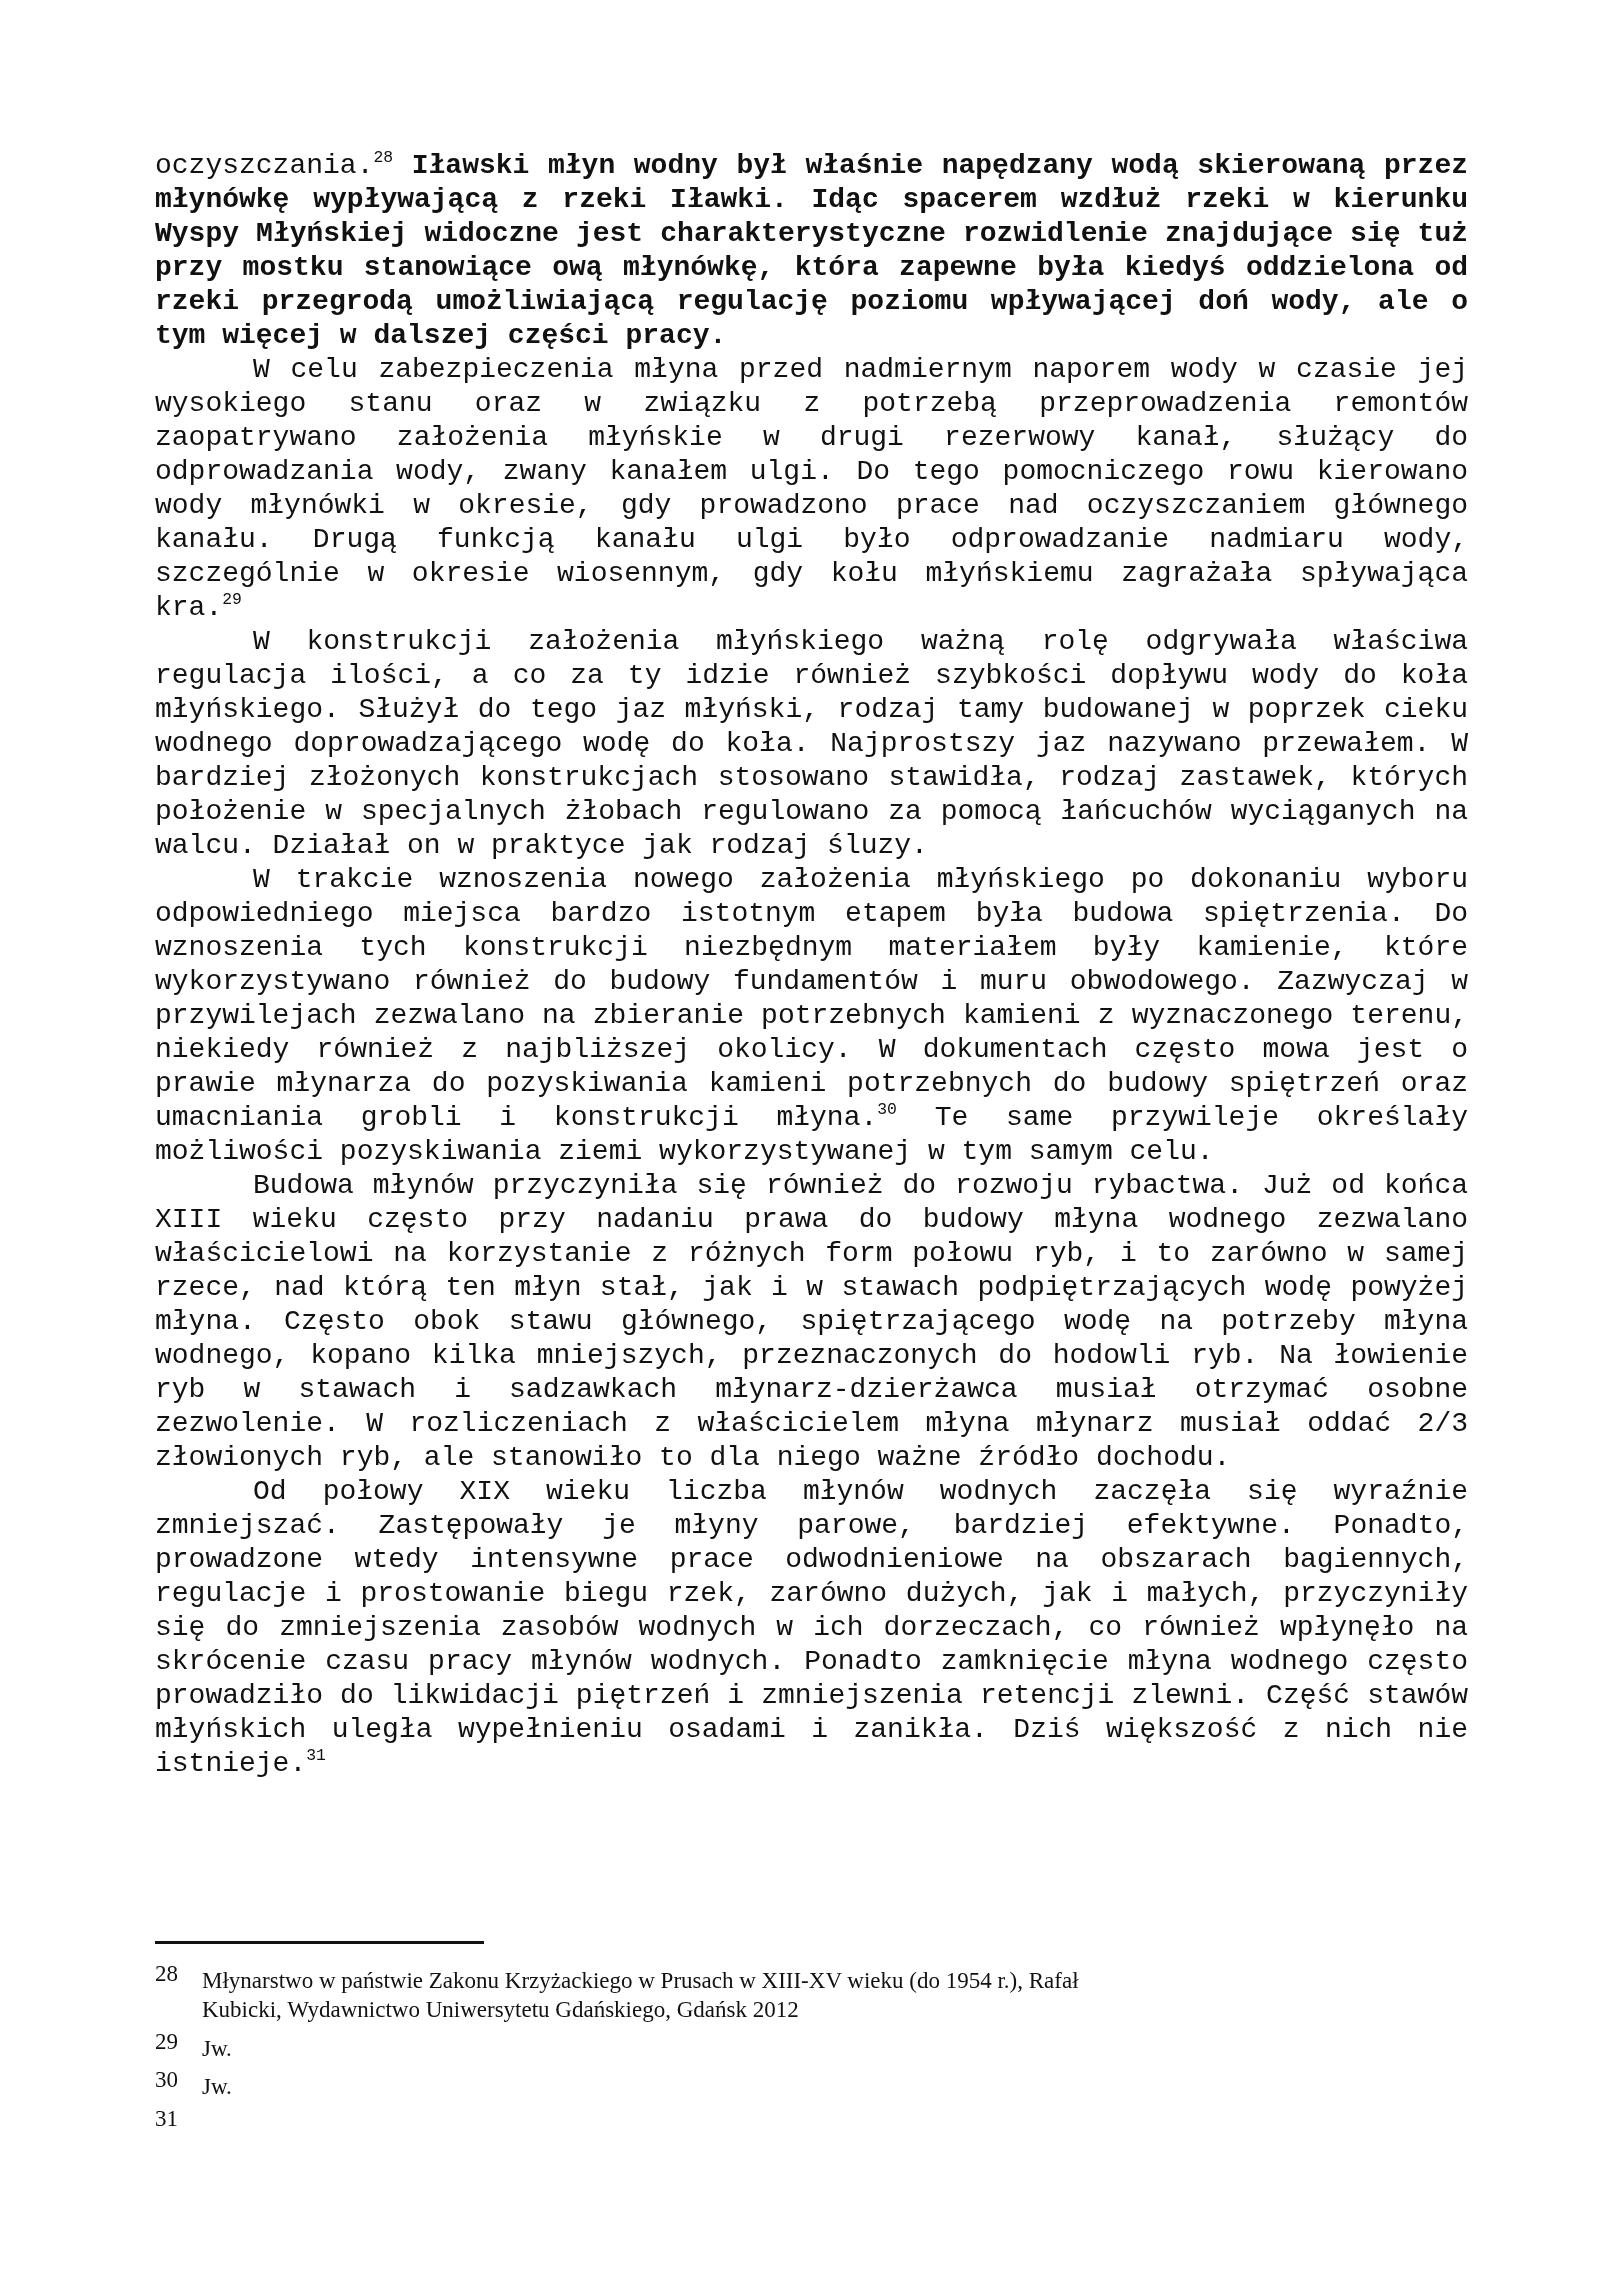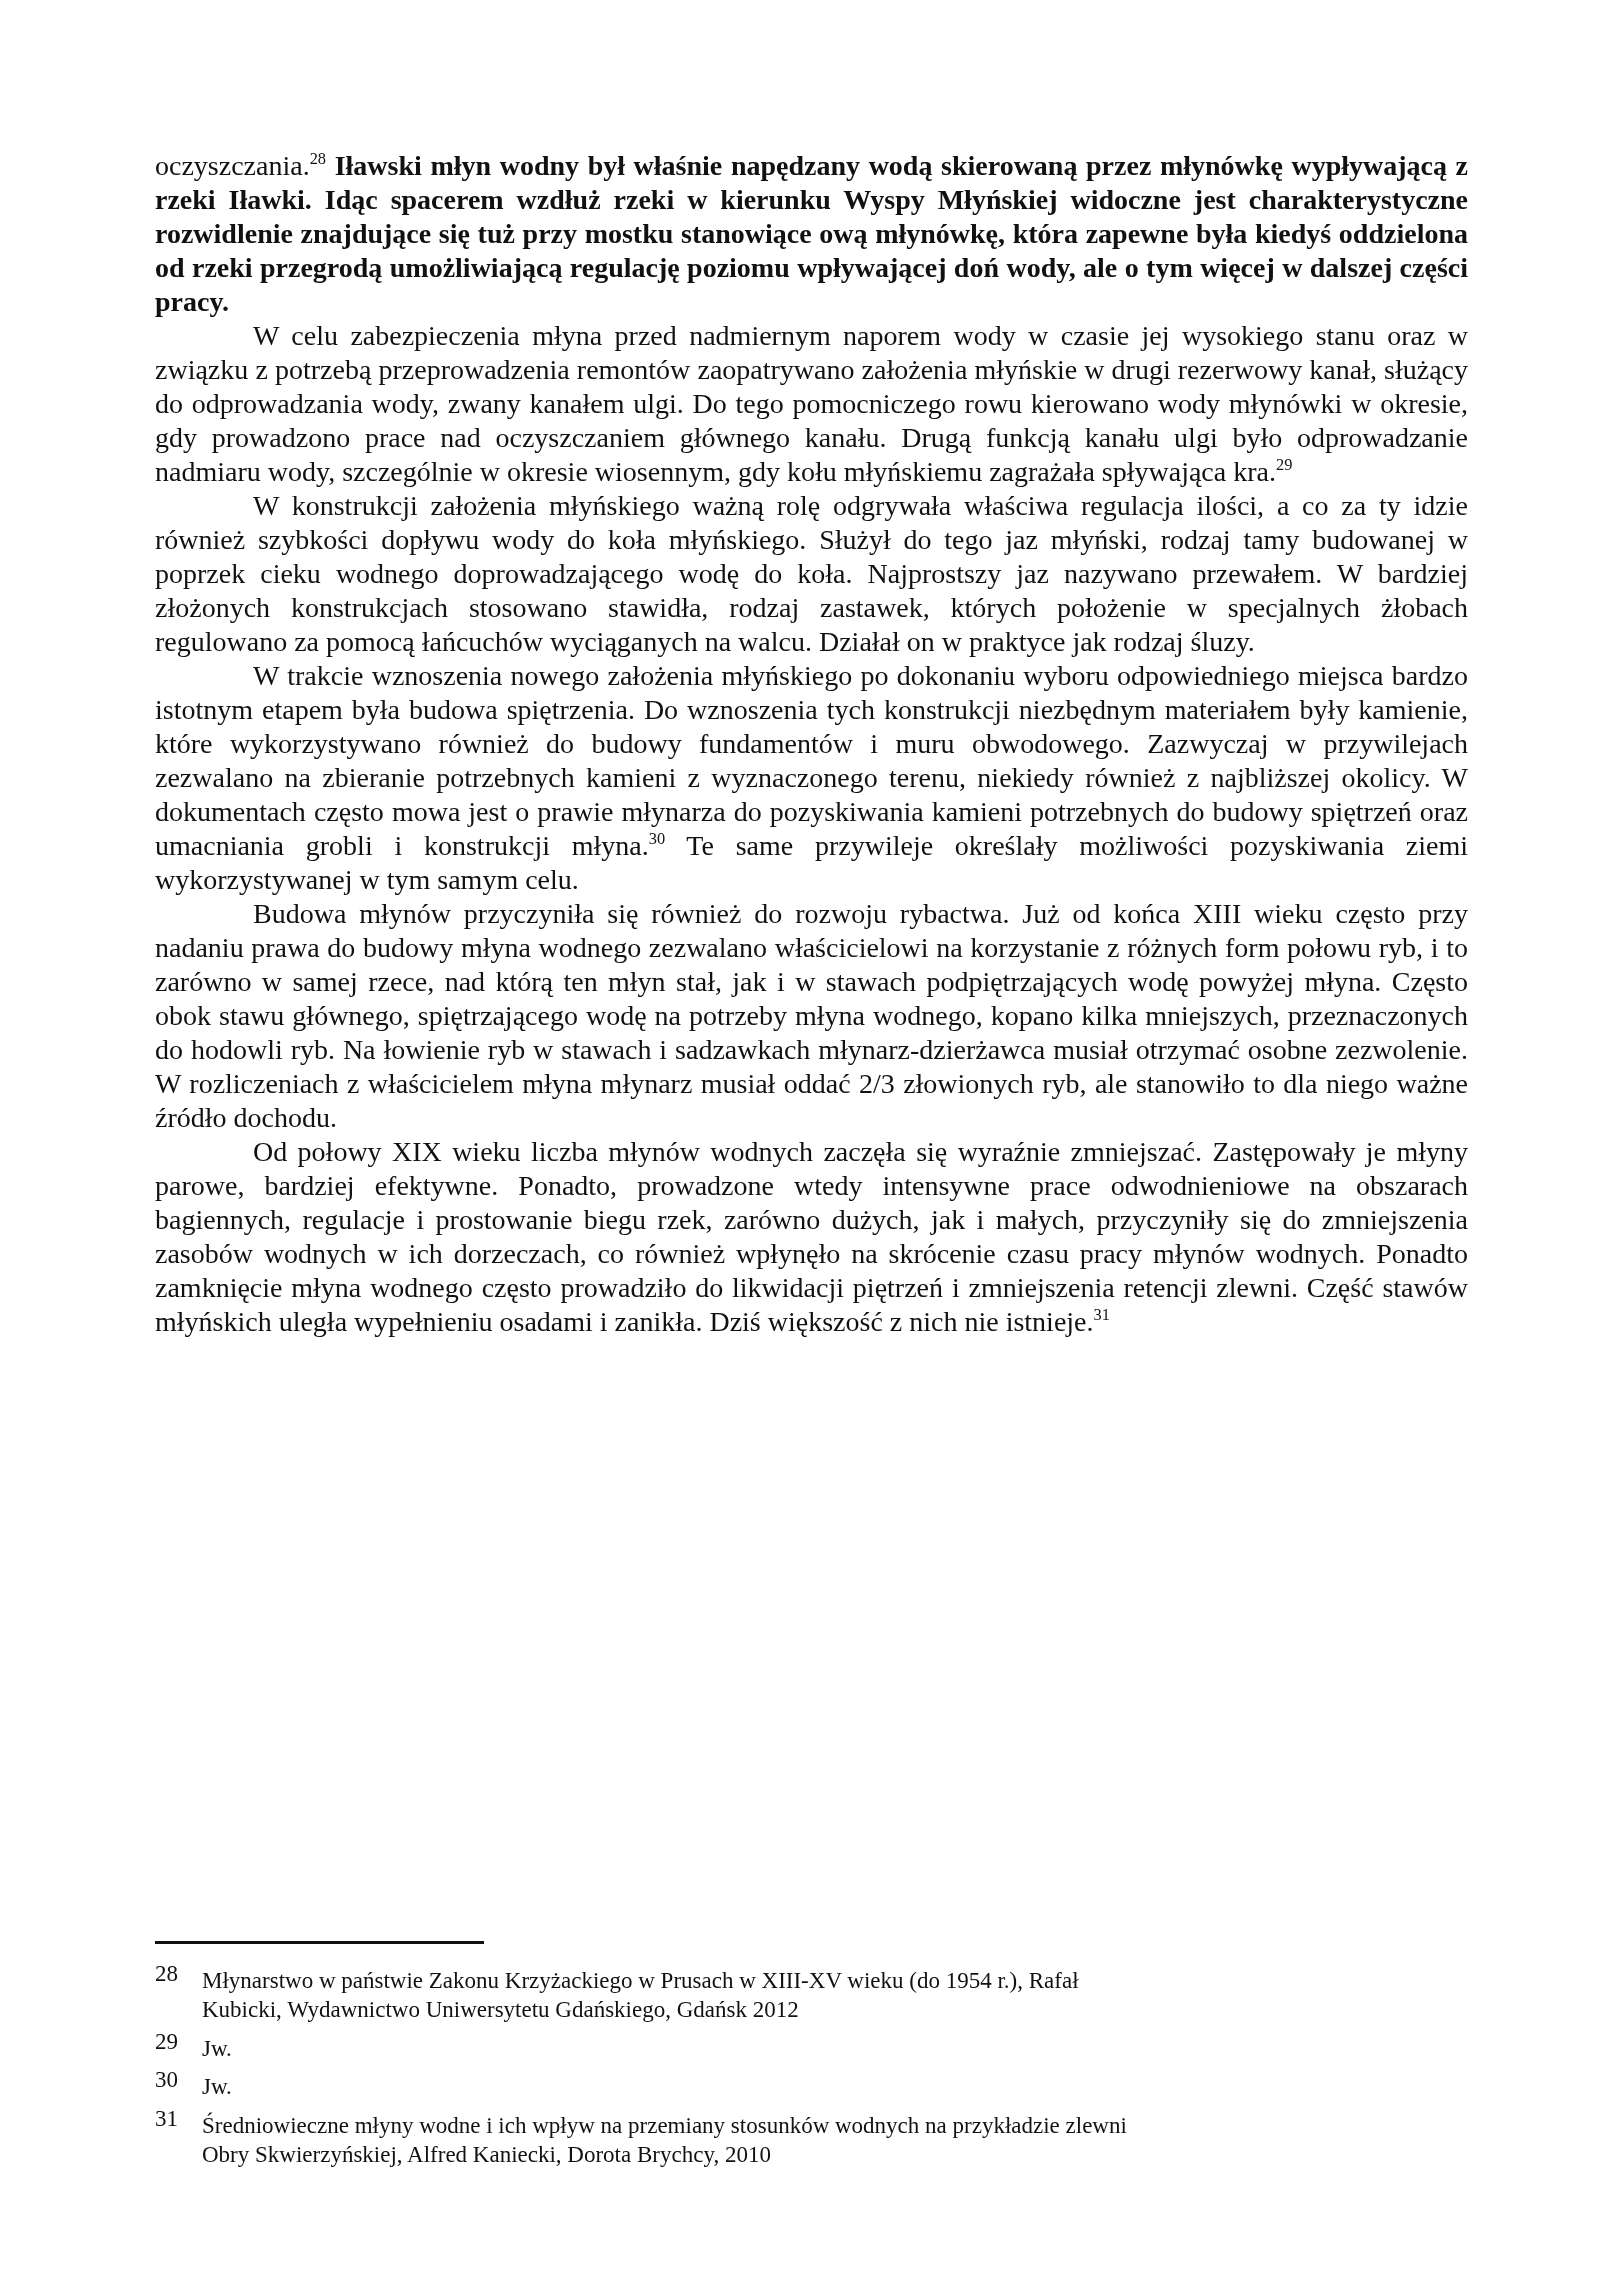--- a/index.html
+++ b/index.html
@@ -17,20 +17,21 @@
     }
     .page-body {
       position: absolute;
       left: 155px;
       top: 149px;
       width: 1313px;
       font-size: 28px;
       line-height: 34px;
       text-align: justify;
       hyphens: manual;
+      font-family: Liberation Mono, monospace;
     }
     .page-body p {
       margin: 0;
     }
     .page-body p.indent {
       text-indent: 98px;
     }
     .bold {
       font-weight: bold;
     }
@@ -104,16 +105,15 @@
   <div class="footnote">
     <span class="fn-num">29</span>
     <span class="fn-text">Jw.</span>
   </div>
   <div class="footnote">
     <span class="fn-num">30</span>
     <span class="fn-text">Jw.</span>
   </div>
   <div class="footnote">
     <span class="fn-num">31</span>
-    <span class="fn-text">Średniowieczne młyny wodne i ich wpływ na przemiany stosunków wodnych na przykładzie zlewni Obry Skwierzyńskiej, Alfred Kaniecki, Dorota Brychcy, 2010</span>
   </div>
 </div>
 
 
 </body></html>

